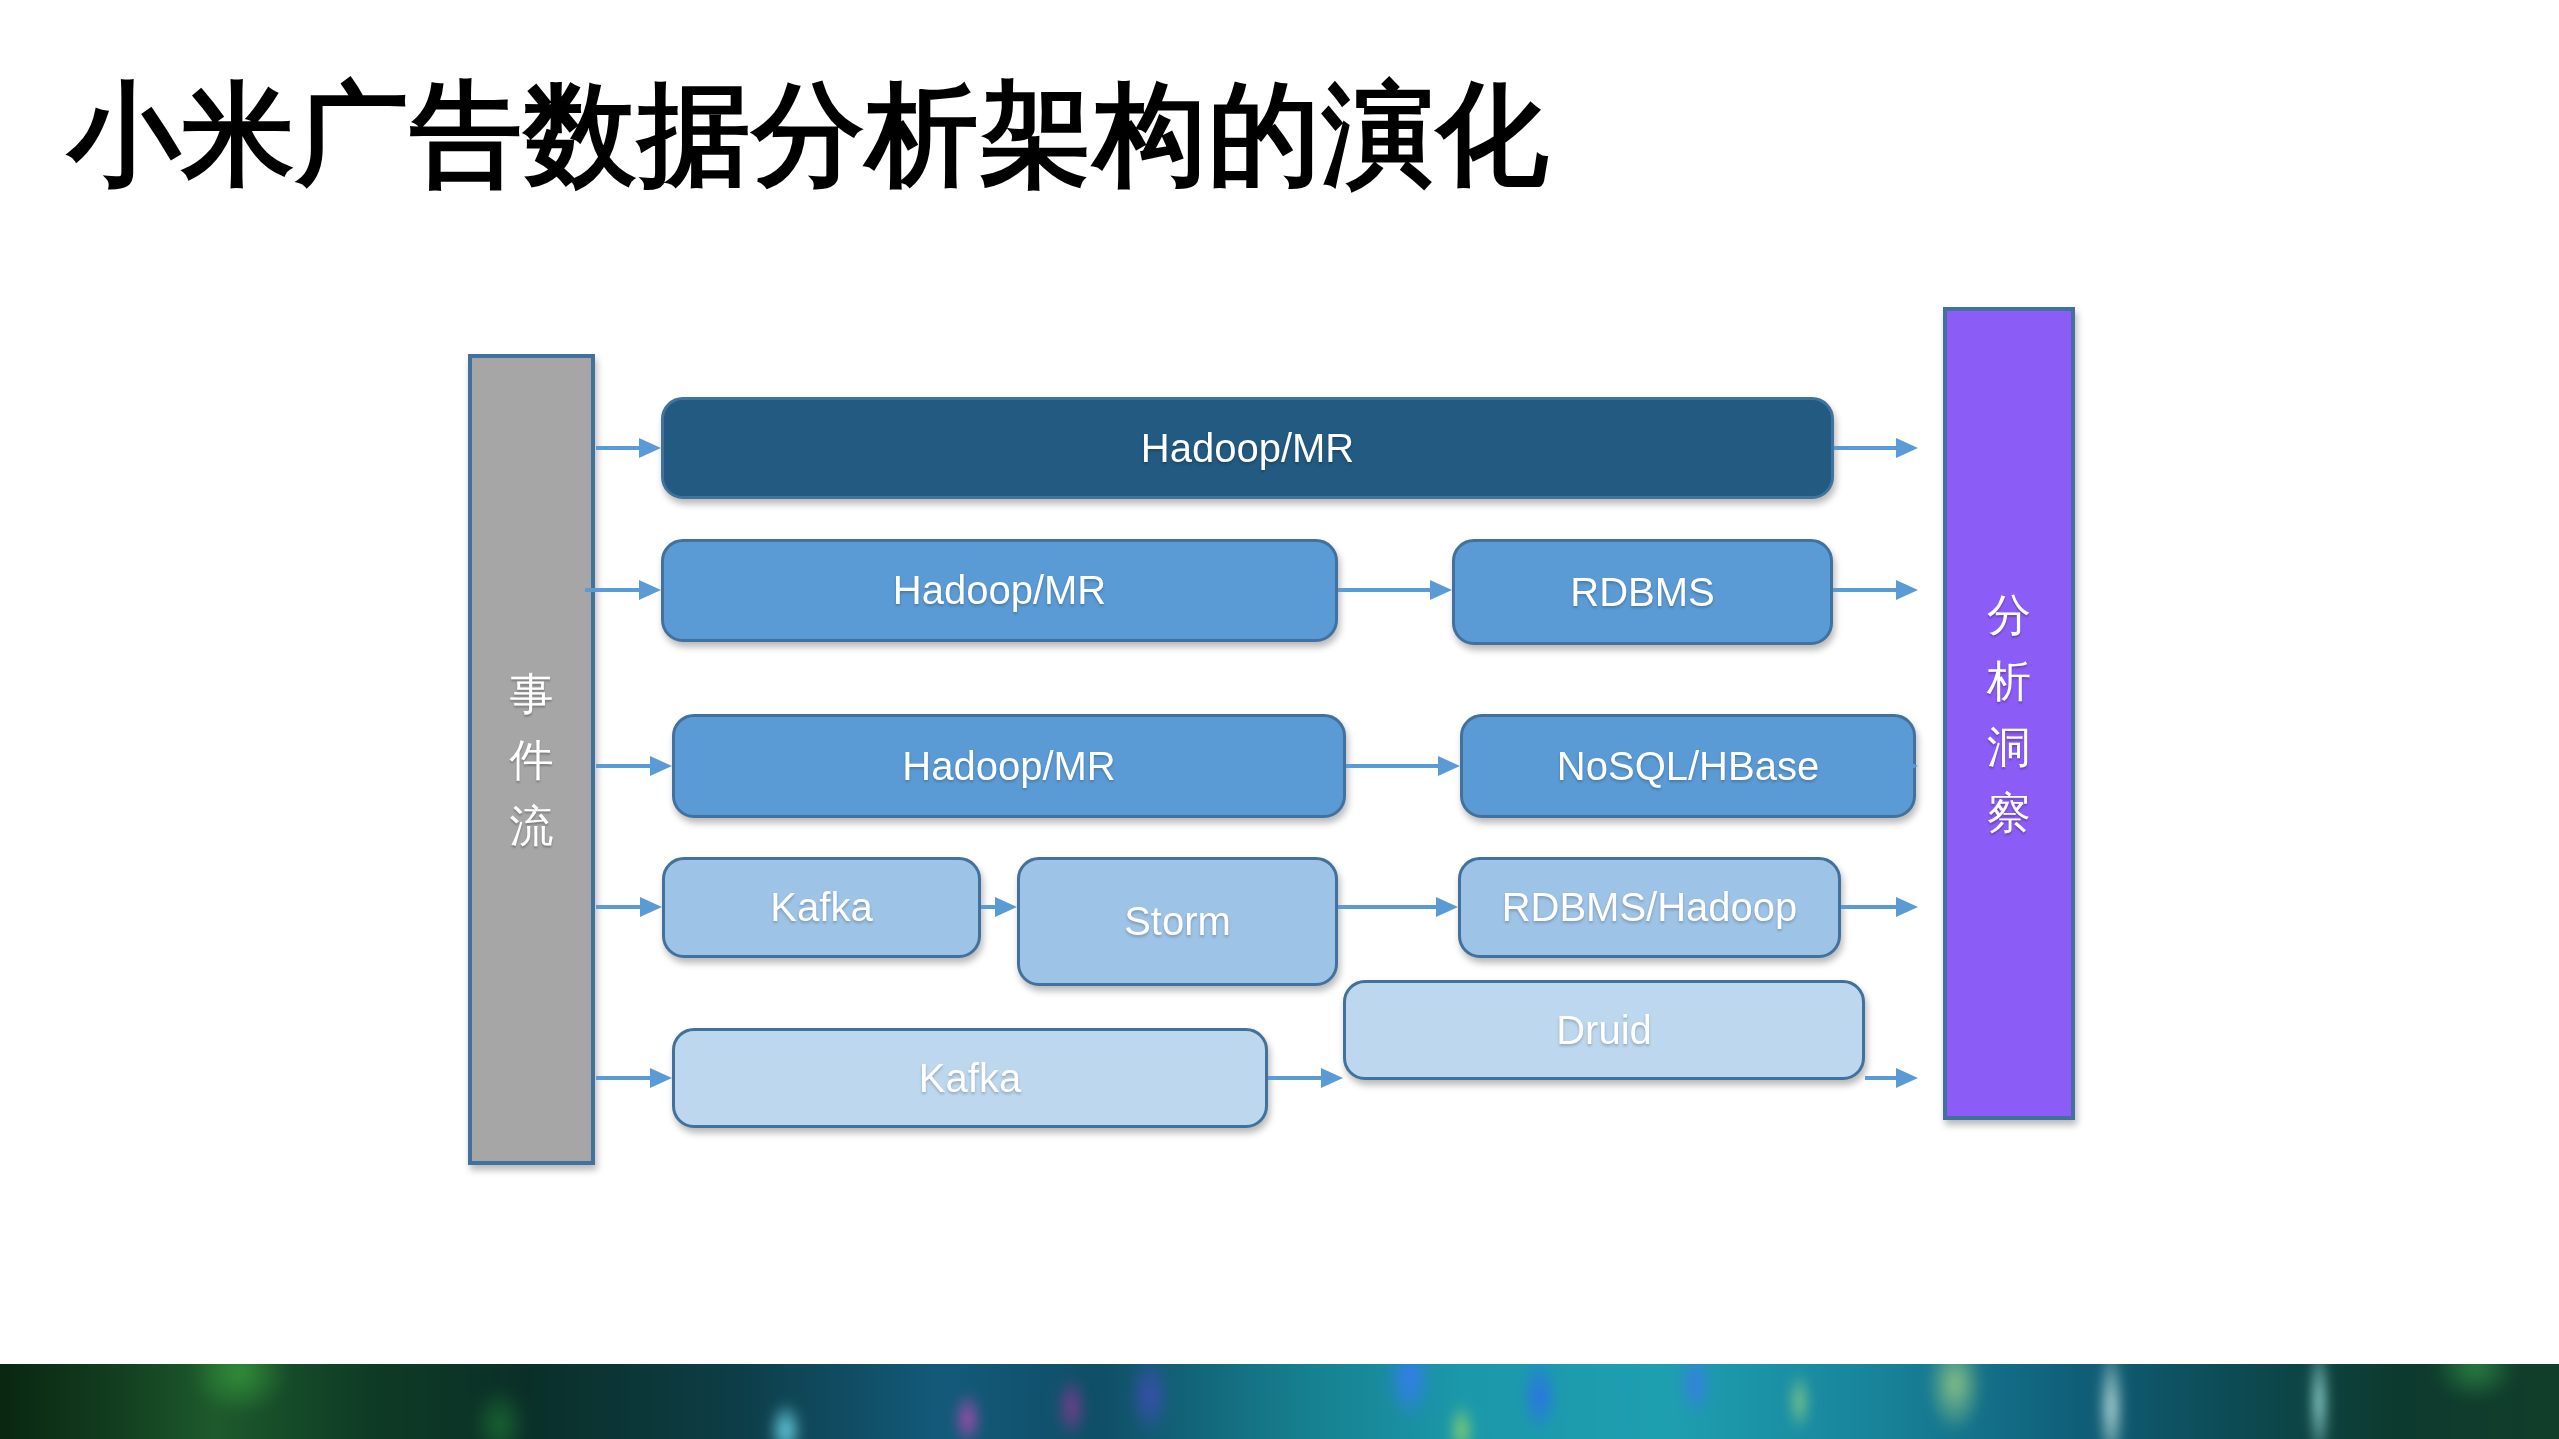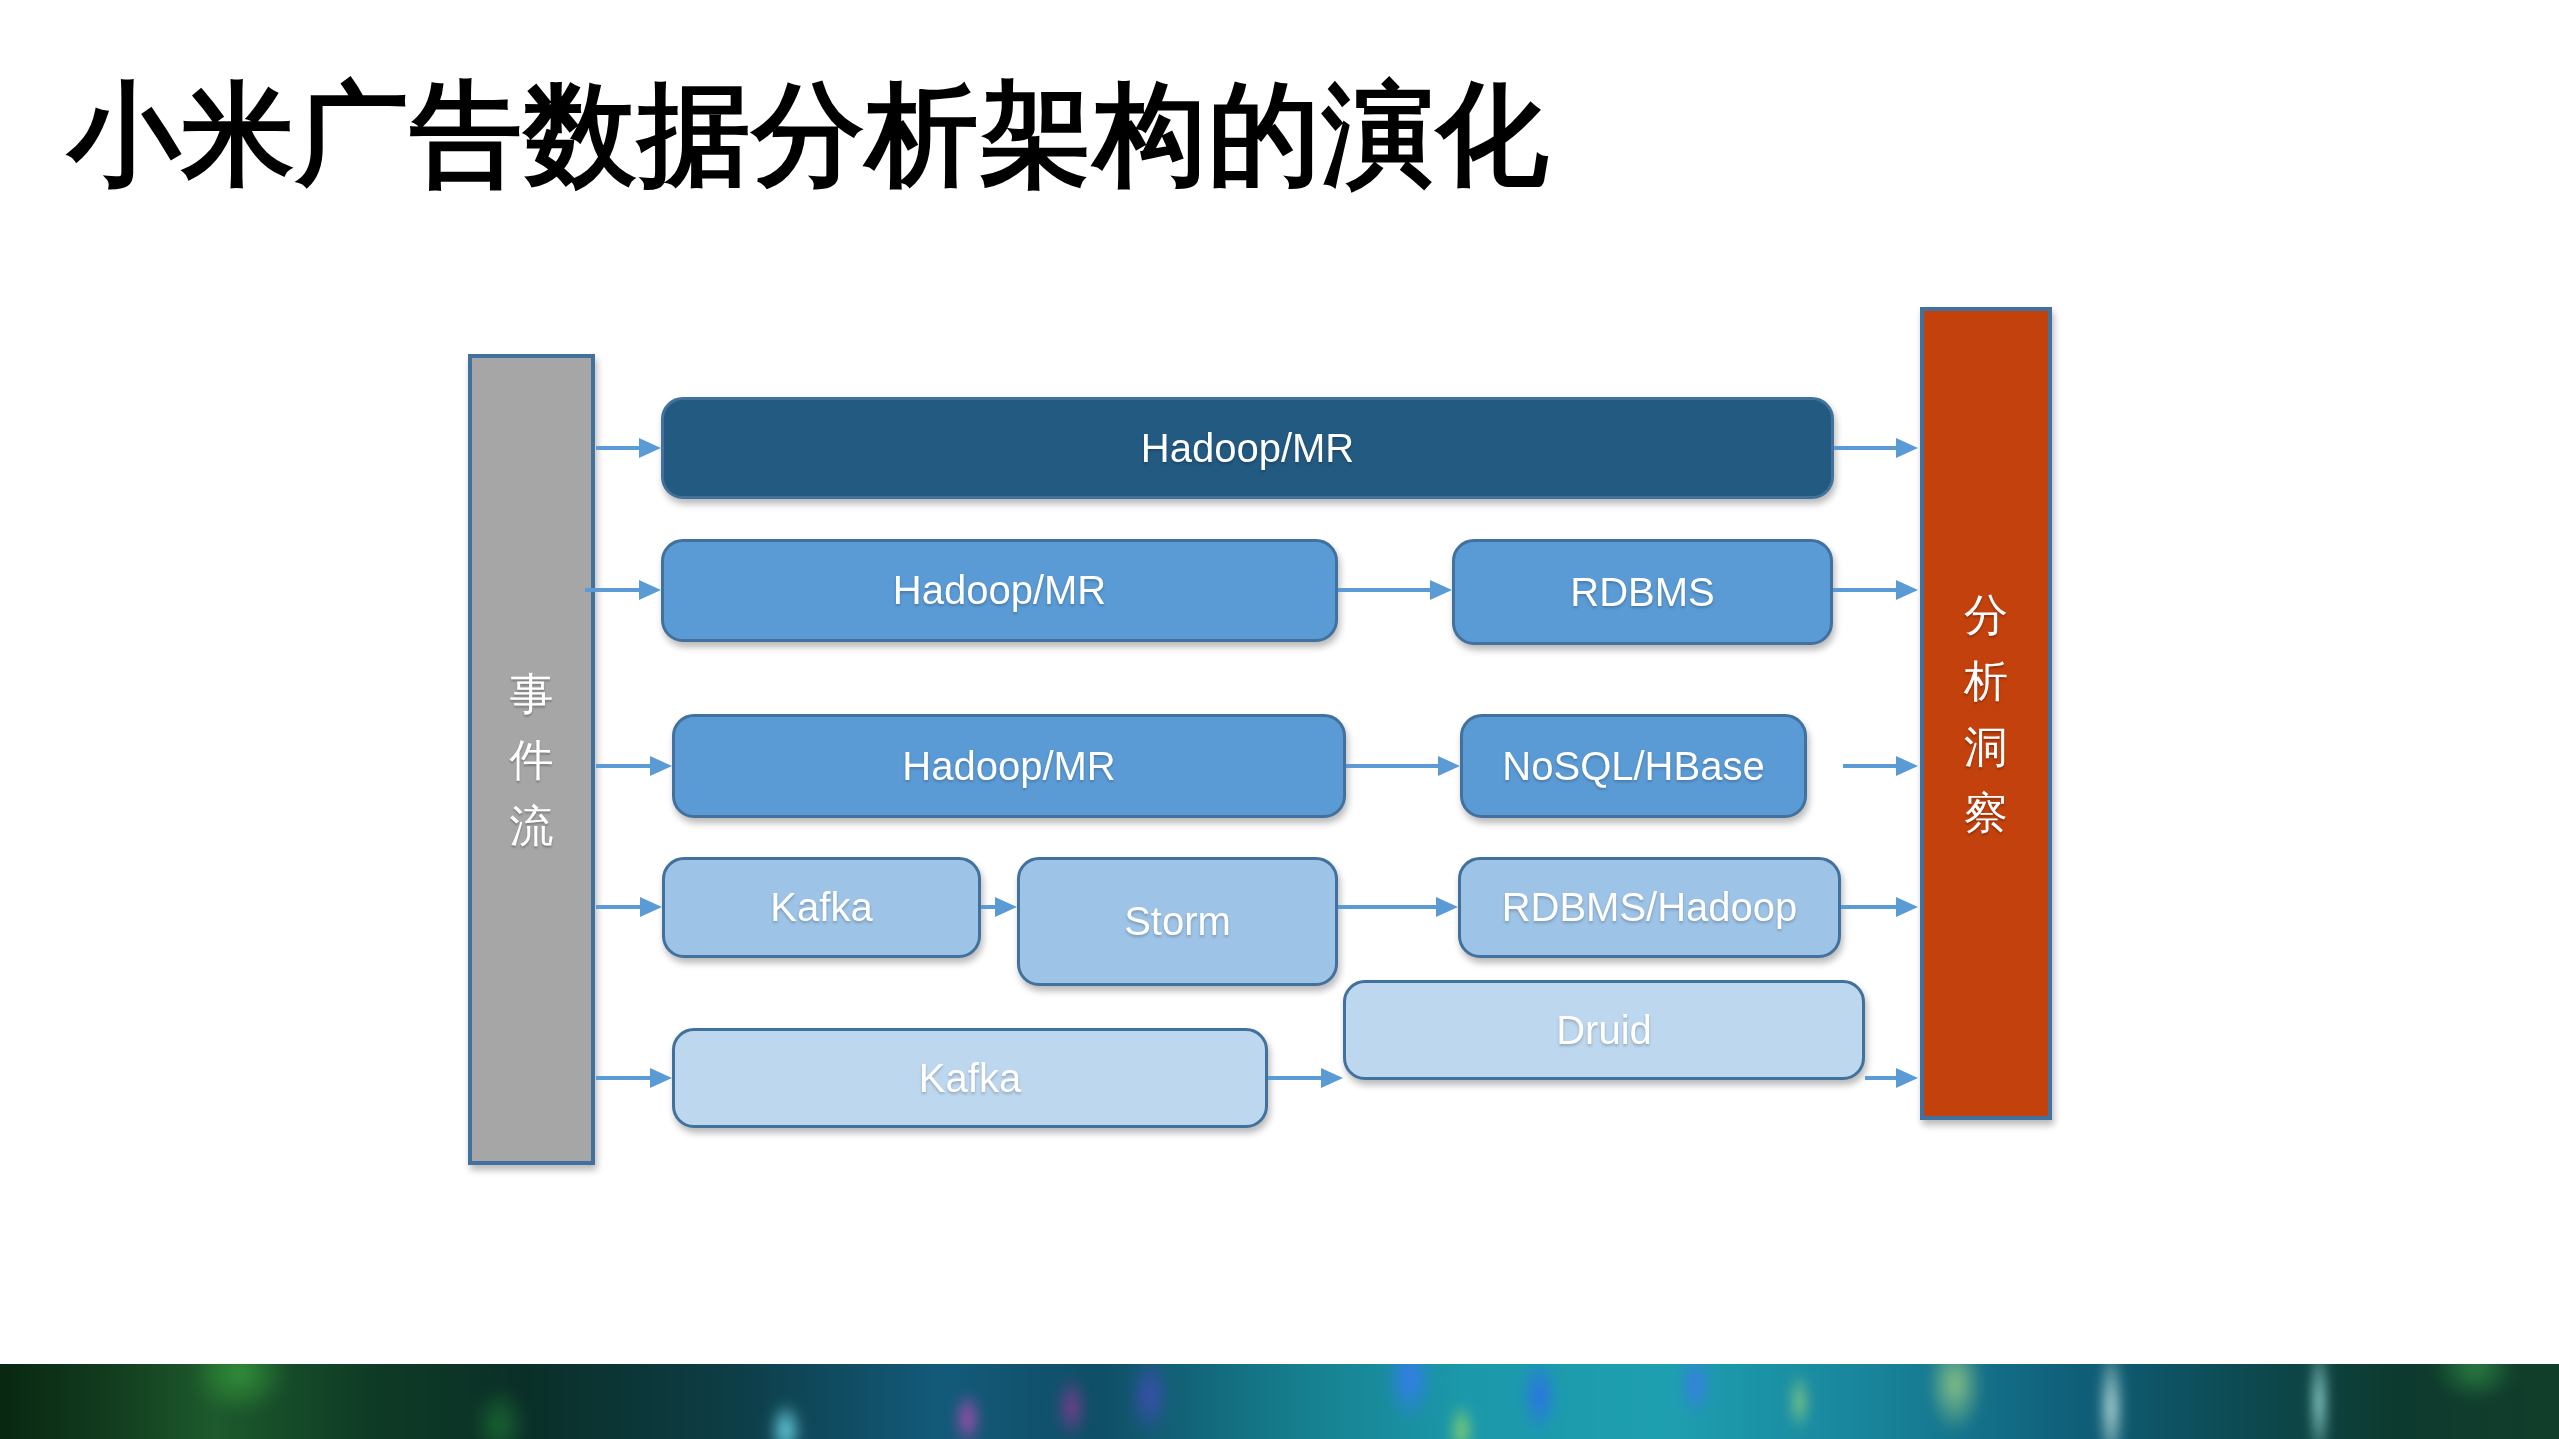--- a/index.html
+++ b/index.html
@@ -32,21 +32,21 @@
     font-size:40px;
     font-family:"Liberation Sans",sans-serif;
     text-shadow:0 2px 3px rgba(0,0,0,0.22);
     white-space:nowrap;
   }
   .fill-dark   {background:#235A82;}
   .fill-med    {background:#5B9BD5;}
   .fill-light  {background:#9DC3E6;}
   .fill-lighter{background:#BDD7EE;}
   .fill-gray   {background:#A6A6A6;border-width:4px;}
-  .fill-orange {background:#c2410c;border-width:4px;}
+  .fill-orange {background:#8b5cf6;border-width:4px;margin-left:23px;}
   .vlabel{
     width:1.25em;
     font-size:44px;line-height:1.5;
     color:#ffffff;text-align:center;
     font-family:"DejaVu Serif","Liberation Serif",serif;
     text-shadow:0 2px 2px rgba(0,0,0,0.25);
     word-break:break-all;
   }
   
   .arrow{
@@ -113,21 +113,21 @@
   <div class="shape pill fill-med" style="left:661px;top:539px;width:677px;height:103px;">
     <span class="shape-label">Hadoop/MR</span>
   </div>
   <div class="shape pill fill-med" style="left:1452px;top:539px;width:381px;height:106px;">
     <span class="shape-label">RDBMS</span>
   </div>
 
   <div class="shape pill fill-med" style="left:672px;top:714px;width:674px;height:104px;">
     <span class="shape-label">Hadoop/MR</span>
   </div>
-  <div class="shape pill fill-med" style="left:1460px;top:714px;width:347px;height:104px;">
+  <div class="shape pill fill-med" style="left:1460px;top:714px;width:456px;height:104px;">
     <span class="shape-label">NoSQL/HBase</span>
   </div>
 
   <div class="shape pill fill-light" style="left:662px;top:857px;width:319px;height:101px;">
     <span class="shape-label">Kafka</span>
   </div>
   <div class="shape pill fill-light" style="left:1017px;top:857px;width:321px;height:129px;">
     <span class="shape-label">Storm</span>
   </div>
   <div class="shape pill fill-light" style="left:1458px;top:857px;width:383px;height:101px;">

